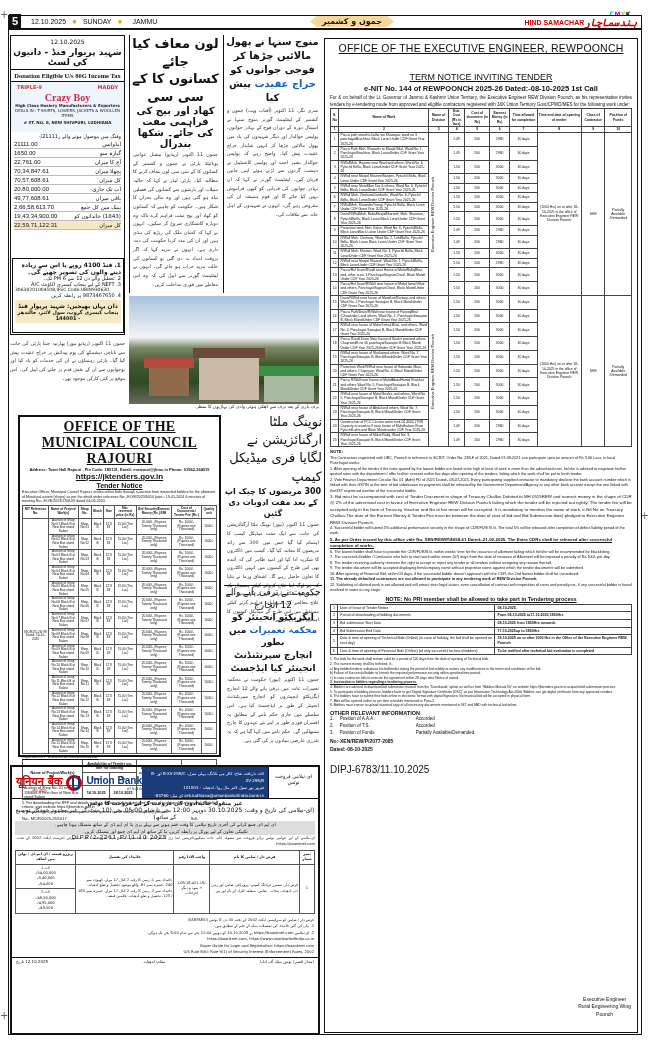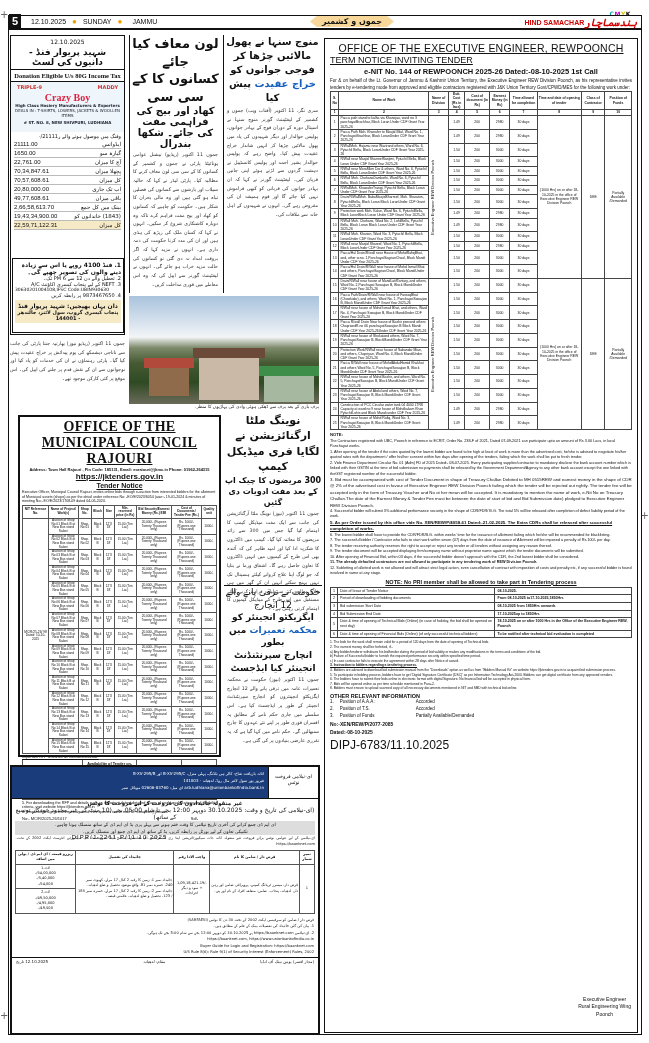--- a/index.html
+++ b/index.html
@@ -12,21 +12,21 @@
 .pgno{background:#111;color:#fff;font-weight:bold;font-size:11px;width:12px;height:15px;text-align:center;line-height:15px;margin-right:10px}
 .dot{color:#f0a000;margin:0 6px;font-size:8px}
 .section-badge{position:absolute;left:301px;top:1px;background:#f7d89a;padding:1px 12px;font-size:8px;font-weight:bold;clip-path:polygon(8% 0,92% 0,100% 50%,92% 100%,8% 100%,0 50%)}
 .brand{position:absolute;right:4px;top:2px;display:flex;align-items:center;}
 .brand .hs{color:#c00;font-weight:bold;font-size:7px}
 .brand .logo{color:#c00;font-weight:bold;font-size:10px;font-style:italic}
 .urdu{direction:rtl;font-family:"DejaVu Sans",sans-serif}
 .box{border:1px solid #111}
 .col1{left:10px;top:35px;width:115px;height:300px}
 .c1date{text-align:center;font-size:6px;margin-top:2px}
-.c1title{text-align:center;font-size:9px;font-weight:bold;margin:2px 16px}
+.c1title{text-align:center;font-size:9px;font-weight:bold;margin:2px 1px}
 .c1donation{text-align:center;font-size:6.5px;font-weight:bold;border-top:1px solid #111;border-bottom:1px solid #111;padding:2px 0;font-family:"Liberation Serif",serif}
 .ad-longman{background:#5b2e7a;height:68px;position:relative;color:#fff;text-align:center}
 .ad-longman .names{display:flex;justify-content:space-between;font-size:3.5px;padding:2px 3px}
 .ad-longman .lm{font-family:"Liberation Serif",serif;font-style:italic;font-size:20px;margin-top:4px}
 .ad-longman .kw{font-size:4px;letter-spacing:1px}
 .ad-longman .web{font-size:4px;margin-top:8px}
 .ad-crazy{background:#eef6fb;height:50px;text-align:center;font-size:4px;color:#223}
 .ad-crazy .brandsr{display:flex;justify-content:space-between;padding:2px 6px;font-weight:bold;color:#c33;font-size:5px}
 .ad-crazy .cb{color:#d24;font-weight:bold;font-size:10px;font-family:"Liberation Serif",serif}
 .c1list{font-size:5.5px;padding:1px 3px}
@@ -48,38 +48,38 @@
 .mc .tn{font-size:7px;text-align:center;font-weight:bold;text-decoration:underline;margin-top:1px}
 .mc .intro{font-size:3.6px;line-height:1.3;margin:1px 0}
 table{border-collapse:collapse;width:100%}
 .mc table td,.mc table th{border:1px solid #555;font-size:3.2px;text-align:center;padding:0 1px;line-height:1.15}
 .mc table th{font-weight:bold;height:13px}
 .mc table.t2 td,.mc table.t2 th{font-size:3.8px}
 .mc .foot{font-size:3.8px;margin-top:1px}
 .mc .dipr{font-size:6px;letter-spacing:1px;text-align:center;margin-top:3px}
 .ee{left:324px;top:38px;width:314px;height:995px;border:1px solid #111;padding:3px 5px;font-family:"Liberation Sans",sans-serif}
 .ee h1{font-size:10.5px;text-align:center;text-decoration:underline;font-weight:normal;letter-spacing:.2px}
-.ee h3{font-size:9px;text-align:left;text-decoration:underline;font-weight:normal;margin-top:1px}
+.ee h3{font-size:9px;text-align:center;text-decoration:underline;font-weight:normal;margin-top:18px}
 .ee .nit{font-size:7.5px;text-align:center;font-weight:bold;margin-top:2px}
 .ee .intro{font-size:4.5px;line-height:1.45;margin-top:2px;text-align:justify}
 .ee table.works td,.ee table.works th{border:1px solid #444;font-size:3.4px;padding:0 1px;line-height:1.25;vertical-align:middle}
 .ee table.works th{font-size:3.4px;font-weight:bold;height:17px;text-align:center}
 .ee table.works td.c{text-align:center}
 .ee table.works td.nm{text-align:left}
 .ee .vert{writing-mode:vertical-rl;transform:rotate(180deg);font-size:4px;text-align:center}
 .ee .notes{font-size:3.8px;line-height:1.45;margin-top:2px}
 .ee .notes b{font-size:4.2px}
 .ee .nopri{font-size:5.5px;text-align:center;font-weight:bold;text-decoration:underline;margin:2px 0}
 .ee table.dates td{border:1px solid #444;font-size:3.6px;padding:1px 2px;line-height:1.3}
 .ee .cond{font-size:3.3px;line-height:1.4;margin-top:2px}
 .ee .other{font-size:5.5px;font-weight:bold;margin-top:2px}
 .ee .oi{font-size:4.5px;display:flex;gap:6px;line-height:1.5}
 .ee .sig{position:absolute;right:6px;bottom:14px;text-align:center;font-size:5px;line-height:1.5}
 .ee .refs{font-size:5px;font-weight:bold;margin-top:2px;line-height:1.5}
-.ee .dip{font-size:12px;margin-top:2px}
+.ee .dip{font-size:10px;margin-top:11px}
 .ub{left:10px;top:765px;width:310px;height:270px;border:2px solid #111;font-size:4px}
 .ub-top{display:flex;height:32px;border-bottom:1px solid #111}
 .ub-logo{width:130px;display:flex;align-items:center;gap:4px;padding-left:4px}
 .ub-hindi{color:#c00;font-weight:bold;font-size:11px;font-family:"DejaVu Serif",serif}
 .ub-circle{width:16px;height:16px;border-radius:50%;border:3px solid #c00;position:relative}
 .ub-circle:after{content:"";position:absolute;left:3px;top:-2px;width:4px;height:12px;border:2px solid #0a3a8a;border-top:none;border-radius:0 0 4px 4px}
 .ub-en{color:#0a3a8a;font-weight:bold;font-size:10px;font-family:"Liberation Sans",sans-serif}
 .ub-addr{flex:1;background:#1a3c7a;color:#fff;font-size:4px;text-align:right;padding:3px 4px;line-height:1.8}
 .ub-side{width:50px;border-left:1px solid #111;text-align:center;font-size:5px;padding-top:6px}
 .ub-title{text-align:center;font-weight:bold;font-size:5.5px;margin-top:1px}
@@ -424,21 +424,21 @@
     <div style="text-align:center">
         <div>Sd/-</div>
         <div>Executive Officer</div>
         <div>Municipal Council Rajouri</div>
       </div>
   </div>
   <div class="dipr">DIPR/J-2261-P/11.10.2025</div>
 </div>
 
 <div class="abs" style="left:224px;top:413px;width:98px;height:170px">
-  <div class="urdu" style="font-size:11px;font-weight:bold;text-align:center;line-height:1.4">نوینگ ملٹا ارگنائزیشن نے لگایا فری میڈیکل کیمپ</div>
+  <div class="urdu" style="font-size:13px;font-weight:normal;text-align:right;line-height:1.4">نوینگ ملٹا ارگنائزیشن نے لگایا فری میڈیکل کیمپ</div>
   <div class="urdu" style="font-size:8px;font-weight:bold;text-align:center;line-height:1.4">300 مریضوں کا چیک اپ کے بعد مفت ادویات دی گئیں</div>
   <div class="body-text urdu" style="padding:2px 3px">جموں 11 اکتوبر (نیوز) نوینگ ملٹا آرگنائزیشن کی جانب سے ایک مفت میڈیکل کیمپ کا اہتمام کیا گیا جس میں 300 سے زائد مریضوں کا معائنہ کیا گیا۔ کیمپ میں ڈاکٹروں کا شکریہ ادا کیا اور امید ظاہر کی کہ آئندہ بھی اس طرح کے کیمپوں میں انہیں ڈاکٹروں کا تعاون حاصل رہے گا۔ اشفاق ورما نے بتایا کہ جو لوگ اپنا علاج کروانے کیلئے ہسپتال تک نہیں پہنچ سکتے انہیں ان کے گھر میں ہی علاج معالجے کی سہولیات فراہم کرنے کیلئے مستقبل میں اس طرح کے میڈیکل کیمپوں کا اہتمام کرتی رہتی ہے۔</div>
 </div>
 
 <div class="abs" style="left:224px;top:585px;width:98px;height:175px;border-top:1px solid #111">
   <div class="urdu" style="font-size:9px;font-weight:normal;text-align:center;line-height:1.4">حکومت نے ترقی پانے والے 12 انچارج</div>
   <div class="urdu" style="font-size:9px;font-weight:bold;text-align:center;line-height:1.4"><span>ایگزیکٹو انجینئر کو</span> <span style="color:#1560bd">محکمہ تعمیرات</span> <span>میں بطور</span></div>
   <div class="urdu" style="font-size:9px;font-weight:bold;text-align:center;line-height:1.4">انچارج سپرنٹنڈنٹ انجینئر کیا ایڈجسٹ</div>
   <div class="body-text urdu" style="padding:2px 3px">جموں 11 اکتوبر (نیوز) حکومت نے محکمہ تعمیرات عامہ میں ترقی پانے والے 12 انچارج ایگزیکٹو انجینئروں کو انچارج سپرنٹنڈنٹ انجینئر کے طور پر ایڈجسٹ کیا ہے۔ اس سلسلے میں جاری حکم نامے کے مطابق یہ افسران فوری طور پر اپنے نئے عہدوں کا چارج سنبھالیں گے۔ حکم نامے میں کہا گیا ہے کہ یہ تقرری عارضی بنیادوں پر کی گئی ہے۔</div>
 </div>
@@ -764,20 +764,31 @@
   <div class="dip">DIPJ-6783/11.10.2025</div>
   <div class="sig">
     <div>Executive Engineer</div>
     <div>Rural Engineering Wing</div>
     <div>Poonch</div>
   </div>
 </div>
 
 <div class="abs ub">
   <div class="ub-top">
+    <div class="ub-logo">
+      <div style="text-align:center">
+          <div class="ub-hindi">यूनियन बैंक</div>
+          <div style="font-size:3.5px;color:#c00">ऑफ इंडिया</div>
+        </div>
+      <div class="ub-circle"></div>
+      <div style="text-align:right">
+          <div class="ub-en">Union Bank</div>
+          <div style="font-size:4px;color:#0a3a8a">of India</div>
+        </div>
+    </div>
     <div class="ub-addr urdu">
       <div>اثاثہ بازیافت شاخ: کالر ہی بلڈنگ، پہلی منزل، B-XV-295/C اور B-XV-295/B</div>
       <div>فیروز پور سول لائنز مال روڈ، لدھیانہ - 141003</div>
       <div>arb.ludhiana@unionbankofindia.bank.in ای میل: 83760-02606 موبائل نمبر</div>
     </div>
     <div class="ub-side urdu">ای-نیلامی فروخت نوٹس</div>
   </div>
   <div class="ub-title urdu">غیر منقولہ جائیدادوں کی فروخت کے لیے فروخت کا نوٹس</div>
   <div class="ub-date urdu">(ای-نیلامی کی تاریخ و وقت: 30.10.2025 دوپہر 12:00 بجے تا شام 05:00 بجے (10 منٹ کی غیر محدود خودکار توسیع کے ساتھ)</div>
   <div class="ub-grey urdu">

